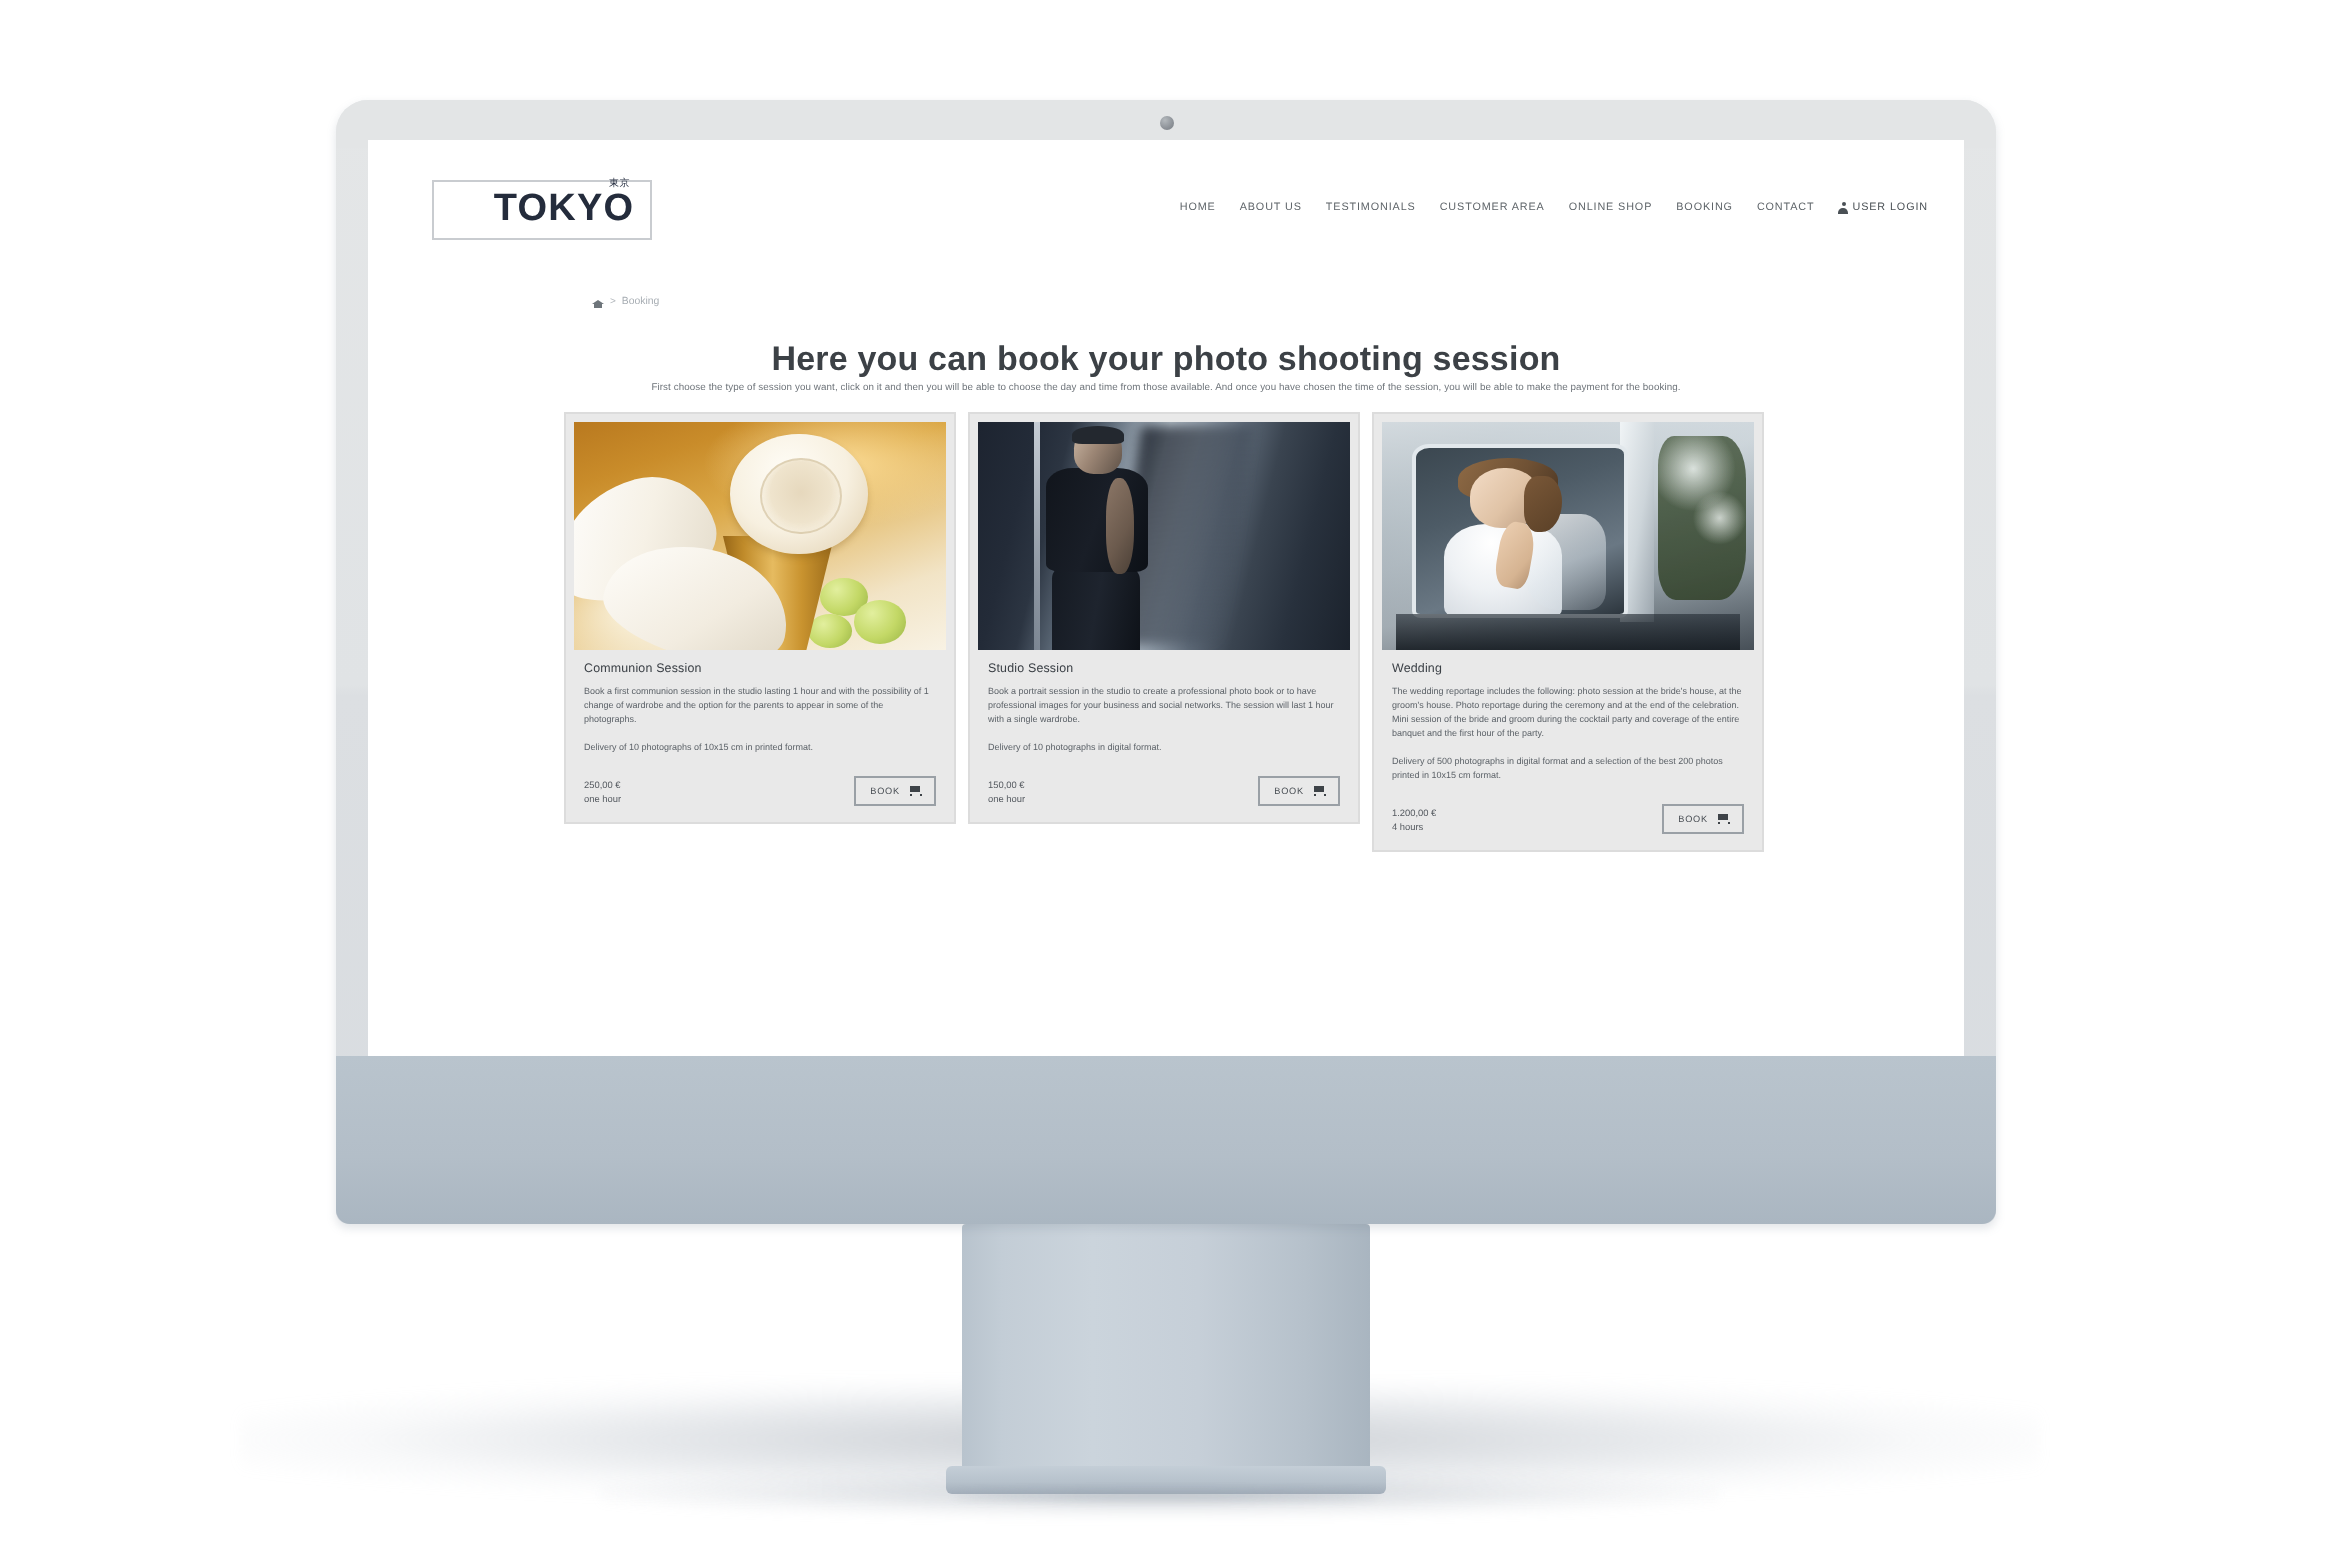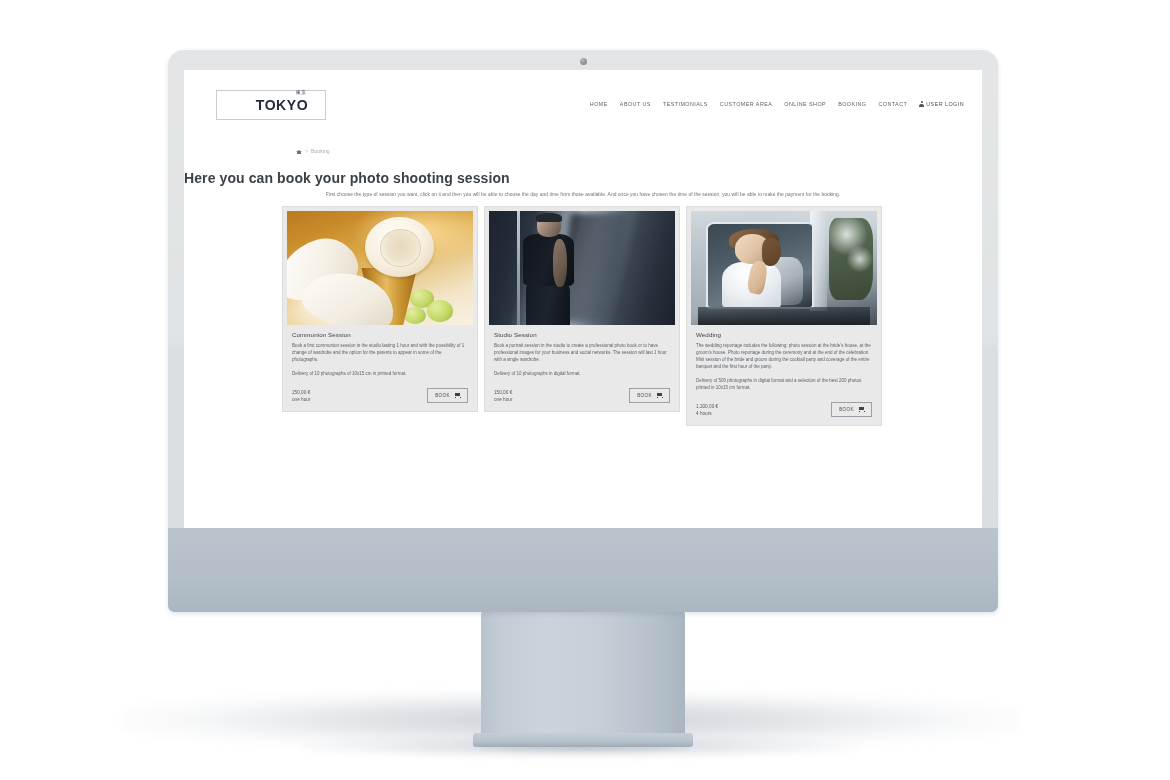--- a/index.html
+++ b/index.html
@@ -106,21 +106,21 @@
     width: 110px;
     height: 30px;
     border: 1px solid #c9ccd0;
     background: #fff;
     display: flex;
     align-items: center;
     justify-content: center;
   }
   .logo-wrap { position: relative; }
   .logo-text {
-    font-size: 14px;
+    font-size: 19px;
     font-weight: bold;
     letter-spacing: 0.6px;
     color: #242c3c;
     font-family: "Liberation Sans", sans-serif;
     line-height: 1;
     margin-left: 22px;
   }
   .logo-jp {
     position: absolute;
     right: 2px;
@@ -208,21 +208,22 @@
     background: #6e757b;
   }
   .bc-sep { color: #b0b5ba; font-size: 5px; }
   .bc-current { color: #a7adb3; }
 
   
   .page-title {
     position: absolute;
     left: 0; right: 0;
     top: 100px;
-    font-size: 14px;
+    text-align: center;
+    font-size: 17px;
     color: #3c4146;
     letter-spacing: 0.1px;
     font-family: "Liberation Sans", sans-serif;
   }
   .page-subtitle {
     position: absolute;
     left: 0; right: 0;
     top: 122px;
     text-align: center;
     font-size: 4.9px;

